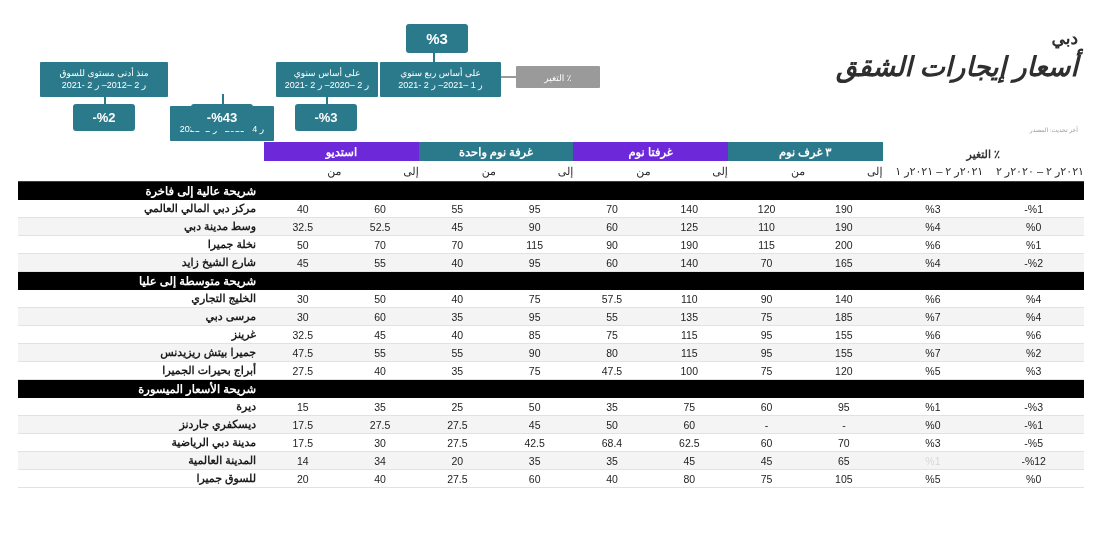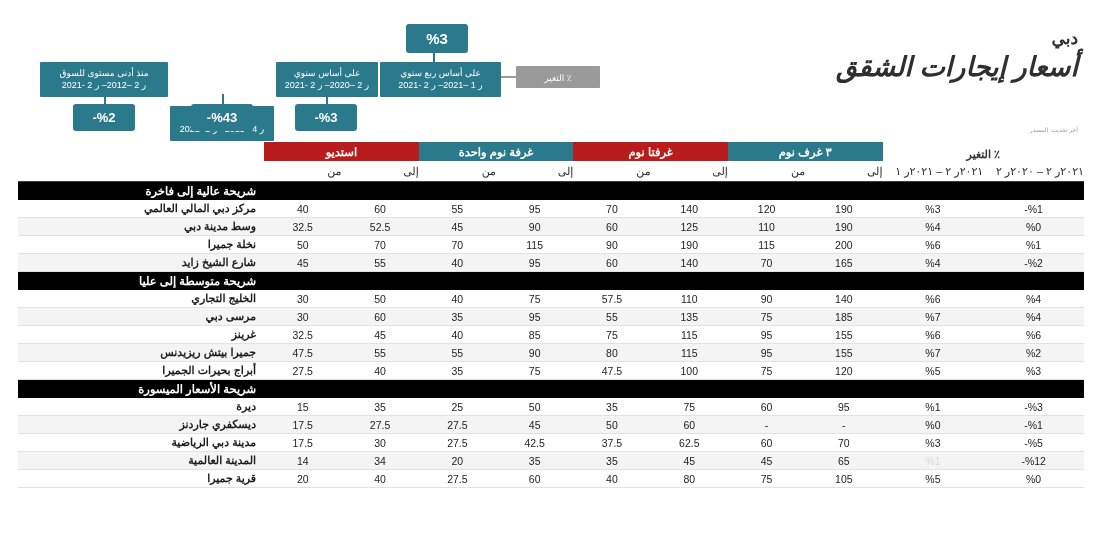--- a/index.html
+++ b/index.html
@@ -125,22 +125,22 @@
   
   .grp {
     height: 19px;
     color: #ffffff;
     font-size: 11.5px;
     font-weight: bold;
     text-align: center;
     vertical-align: middle;
     letter-spacing: 0px;
   }
-  .grp.teal  { background: #2b7a8c; }
-  .grp.gray  { background: #b91c1c; }
+  .grp.teal  { background: #2b7a8c; font-family: Liberation Serif, serif; }
+  .grp.gray  { background: #6d28d9; }
   .grp.blank { background: transparent; }
 
   .change-head {
     font-size: 11px;
     font-weight: bold;
     color: #333;
     text-align: center;
     vertical-align: bottom;
     padding-bottom: 2px;
   }
@@ -435,21 +435,21 @@
           <td>27.5</td>
           <td>17.5</td>
           <td class="name">ديسكفري جاردنز</td>
         </tr>
         <tr class="data">
           <td>%5-</td>
           <td>%3</td>
           <td>70</td>
           <td>60</td>
           <td>62.5</td>
-          <td>37.5</td>
+          <td>68.4</td>
           <td>42.5</td>
           <td>27.5</td>
           <td>30</td>
           <td>17.5</td>
           <td class="name">مدينة دبي الرياضية</td>
         </tr>
         <tr class="data alt">
           <td>%12-</td>
           <td class="faded">%1</td>
           <td>65</td>
@@ -466,17 +466,17 @@
           <td>%0</td>
           <td>%5</td>
           <td>105</td>
           <td>75</td>
           <td>80</td>
           <td>40</td>
           <td>60</td>
           <td>27.5</td>
           <td>40</td>
           <td>20</td>
-          <td class="name">قرية جميرا</td>
+          <td class="name">للسوق جميرا</td>
         </tr>
       </tbody>
   </table>
 </div>
 
 </body></html>

